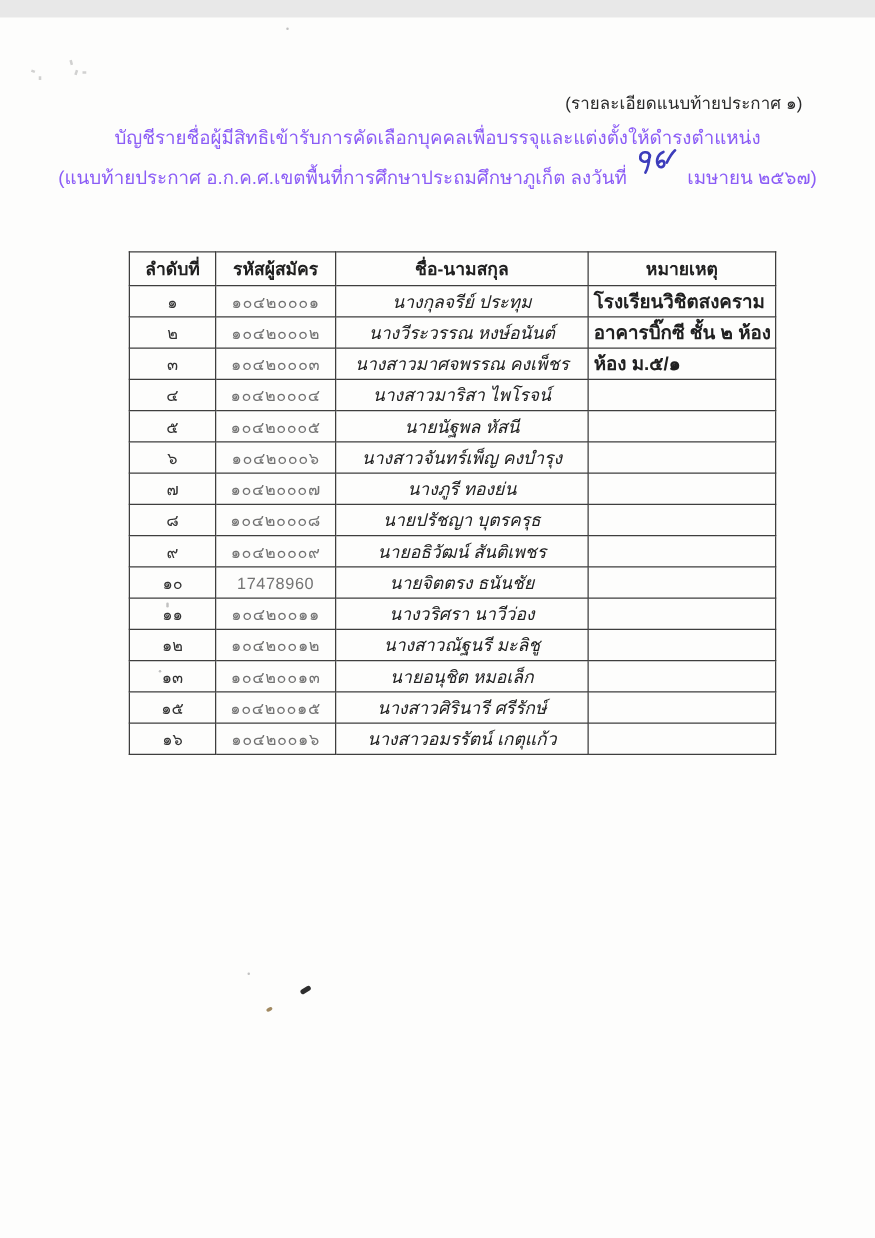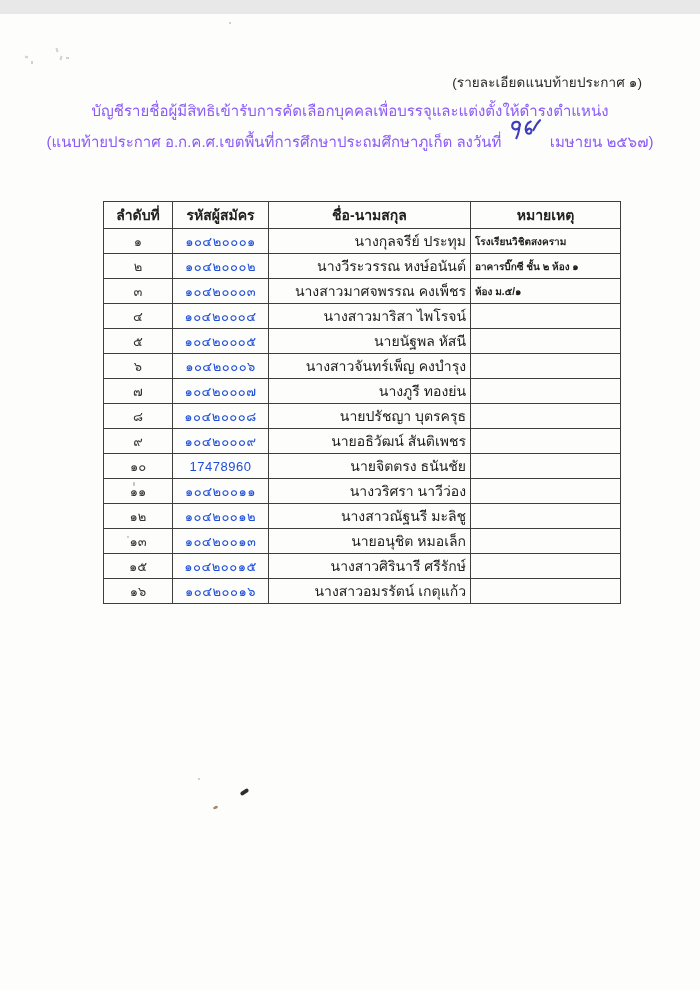--- a/index.html
+++ b/index.html
@@ -57,23 +57,23 @@
     padding:0;
     background:#fdfdfc;
   }
   table.roster td{
     height:24px;
     padding:0 4px;
     white-space:nowrap;
     overflow:hidden;
   }
   td.c-no{ text-align:center; font-size:13px; color:#333; }
-  td.c-code{ text-align:center; font-size:13px; letter-spacing:.5px; color:#1d4ed8; }
-  td.c-name{ text-align:right; padding-left:9px; }
-  td.c-remark{ text-align:left; padding-left:7px; font-weight:700; font-size:10px; }
+  td.c-code{ text-align:center; font-size:13px; letter-spacing:.5px; color:#737373; }
+  td.c-name{ text-align:center; padding-left:9px;font-style:italic; }
+  td.c-remark{ text-align:left; padding-left:7px; font-weight:700; font-size:15px; }
   
   .artifact{ position:absolute; pointer-events:none; }
   .pencil{ background:#bdbdbd; opacity:.7; }
   .smudge-dark{
     width:9px;height:4px;background:#1c1c1c;border-radius:2px;
     transform:rotate(-32deg); opacity:.92;
   }
   .speck-brown{
     width:5px;height:3px;background:#8a6b3a;border-radius:50%;
     transform:rotate(-25deg); opacity:.8;

